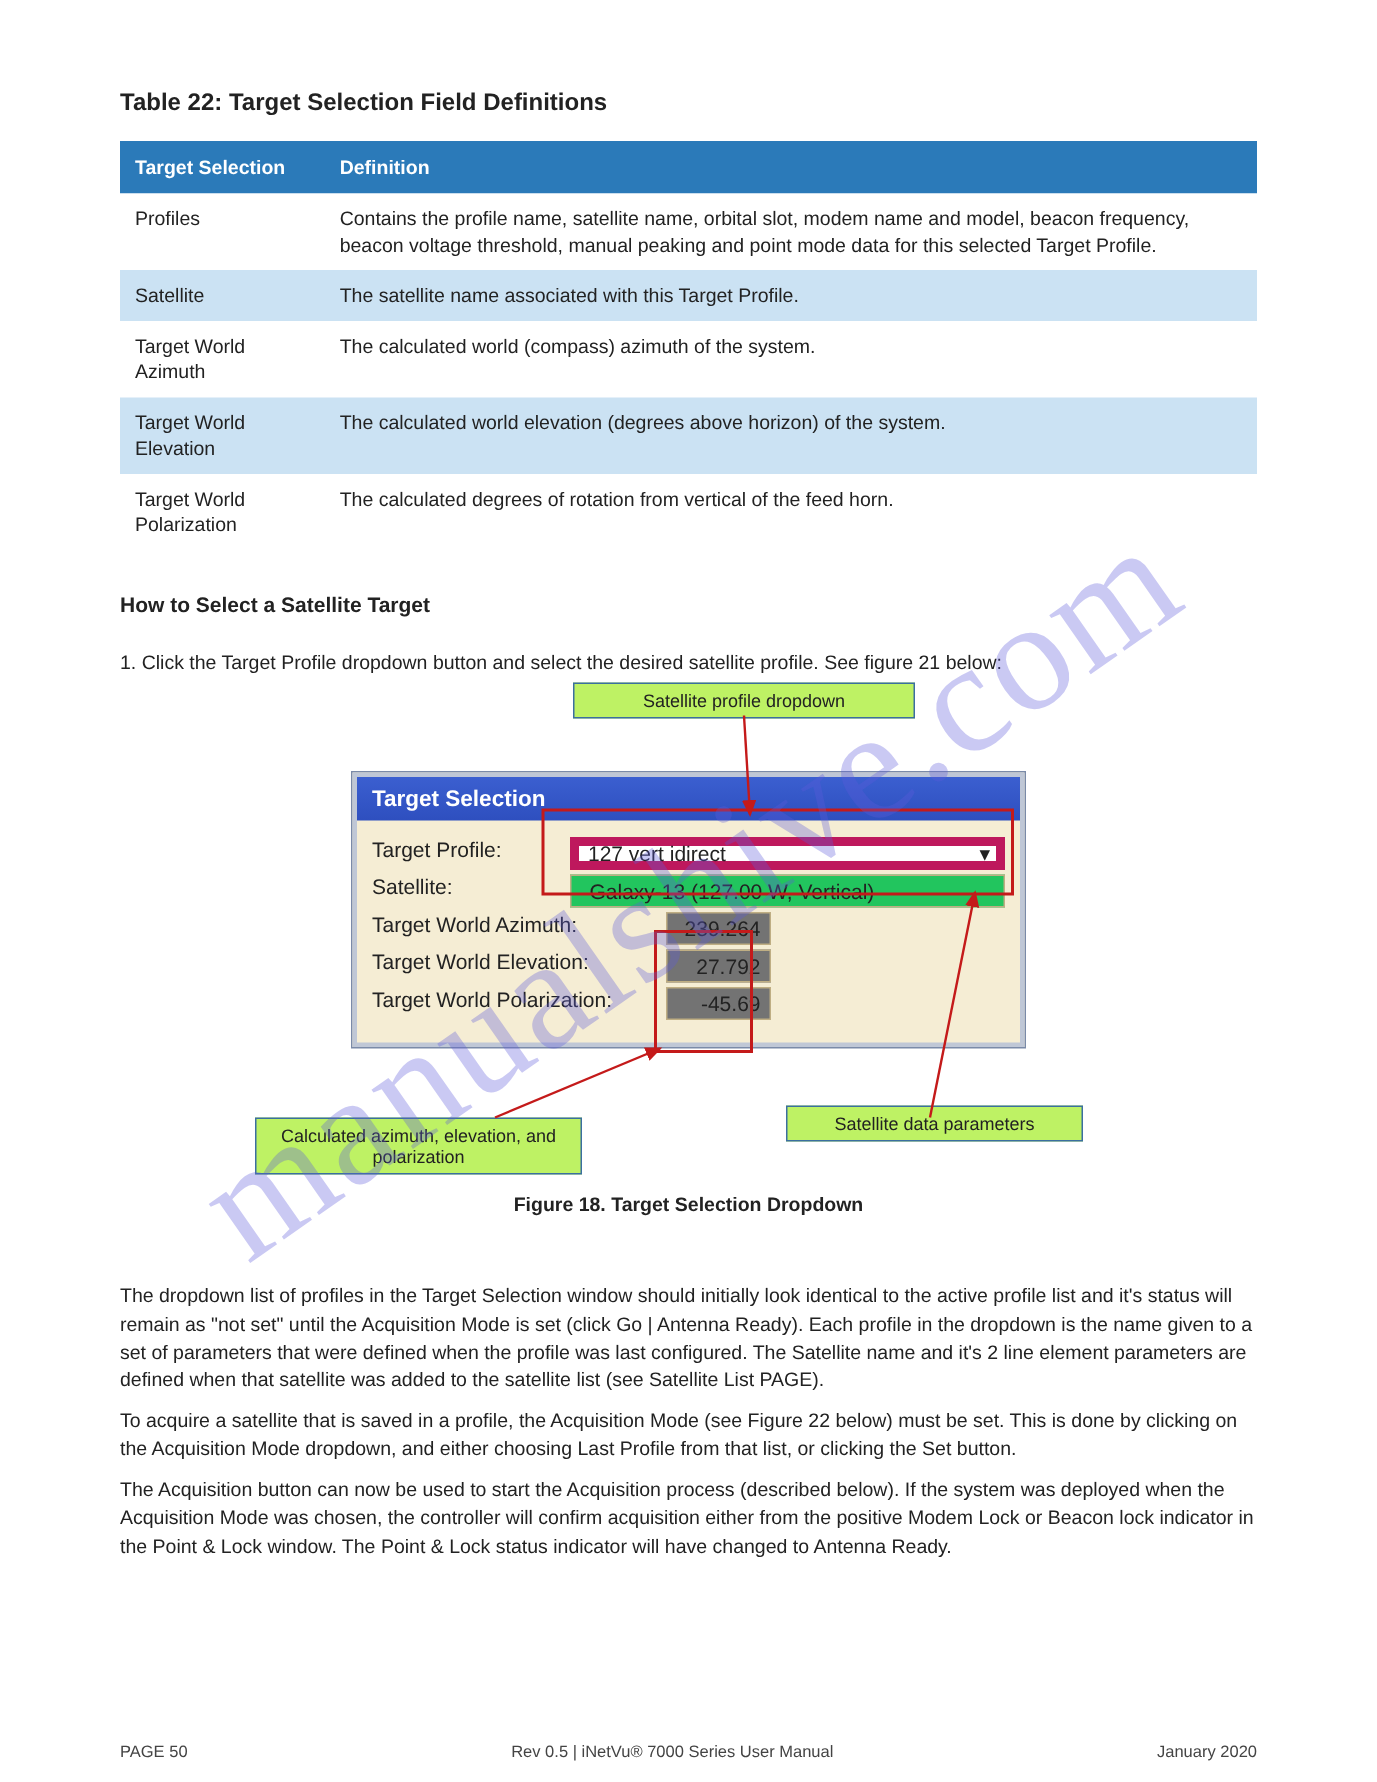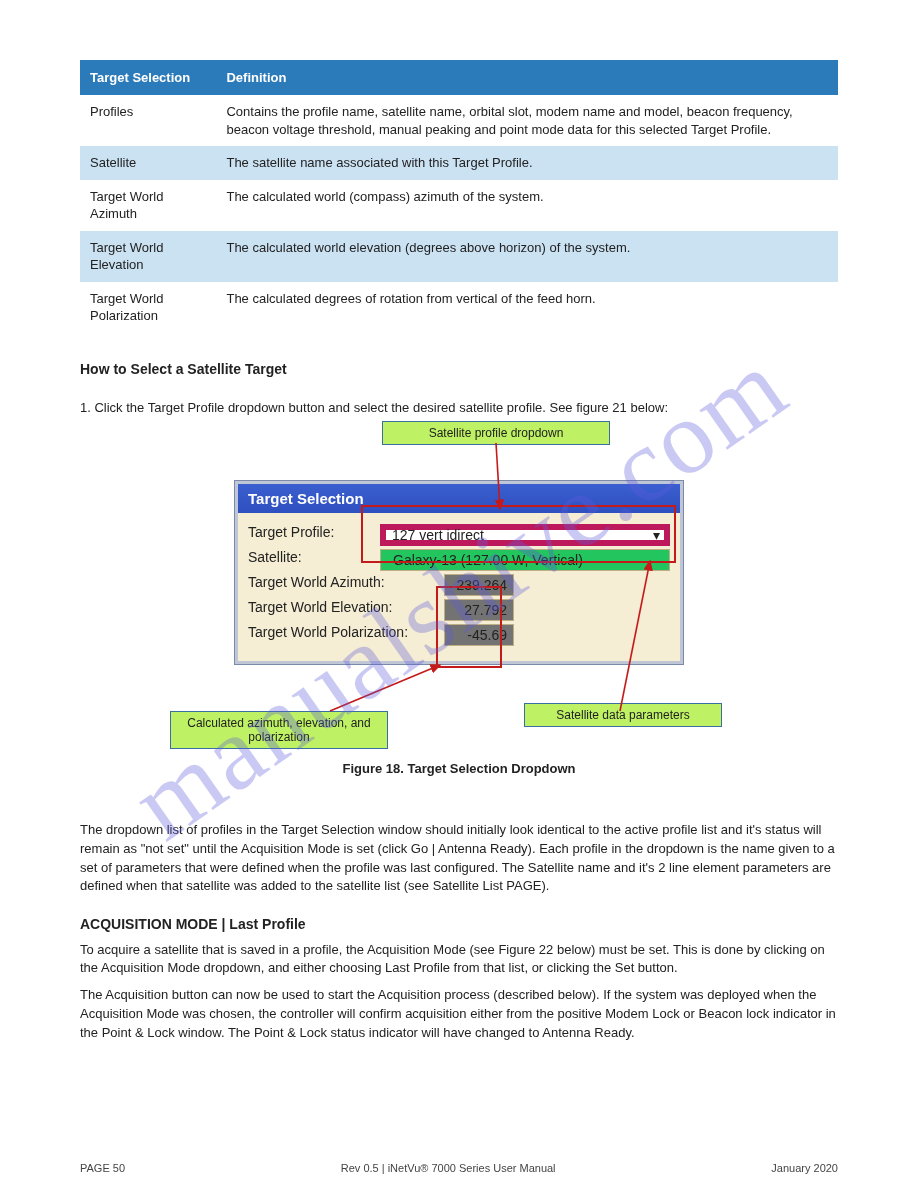--- a/index.html
+++ b/index.html
@@ -165,20 +165,21 @@
     pointer-events: none;
     white-space: nowrap;
     z-index: 5;
   }
 </style>
 </head>
 <body>
 
 <div class="page">
 
+  <div class="title">Table 22: Target Selection Field Definitions</div>
 
   <table class="defs">
     <thead>
       <tr>
         <th>Target Selection</th>
         <th>Definition</th>
       </tr>
     </thead>
     <tbody>
       <tr>
@@ -253,21 +254,20 @@
       <line x1="416" y1="82" x2="420" y2="148" stroke="#c41a1a" stroke-width="1.6" marker-end="url(#arrowhead)"></line>
       <line x1="250" y1="350" x2="360" y2="304" stroke="#c41a1a" stroke-width="1.6" marker-end="url(#arrowhead)"></line>
       <line x1="540" y1="350" x2="570" y2="200" stroke="#c41a1a" stroke-width="1.6" marker-end="url(#arrowhead)"></line>
     </svg>
 
     <div style="position:absolute; left:0; top:400px; width:100%; text-align:center; font-size:13px; font-weight:bold; color:#222;">Figure 18. Target Selection Dropdown</div>
   </div>
 
   <div class="section2">
     <p>The dropdown list of profiles in the Target Selection window should initially look identical to the active profile list and it's status will remain as "not set" until the Acquisition Mode is set (click Go | Antenna Ready). Each profile in the dropdown is the name given to a set of parameters that were defined when the profile was last configured. The Satellite name and it's 2 line element parameters are defined when that satellite was added to the satellite list (see Satellite List PAGE).</p>
-    <h3 class="small-title">ACQUISITION MODE | Last Profile</h3>
     <p>To acquire a satellite that is saved in a profile, the Acquisition Mode (see Figure 22 below) must be set. This is done by clicking on the Acquisition Mode dropdown, and either choosing Last Profile from that list, or clicking the Set button.</p>
     <p>The Acquisition button can now be used to start the Acquisition process (described below). If the system was deployed when the Acquisition Mode was chosen, the controller will confirm acquisition either from the positive Modem Lock or Beacon lock indicator in the Point &amp; Lock window. The Point &amp; Lock status indicator will have changed to Antenna Ready.</p>
   </div>
 
 </div>
 
 <div class="watermark">manualshive.com</div>
 
 <div class="footer">
   <span>PAGE 50</span>

